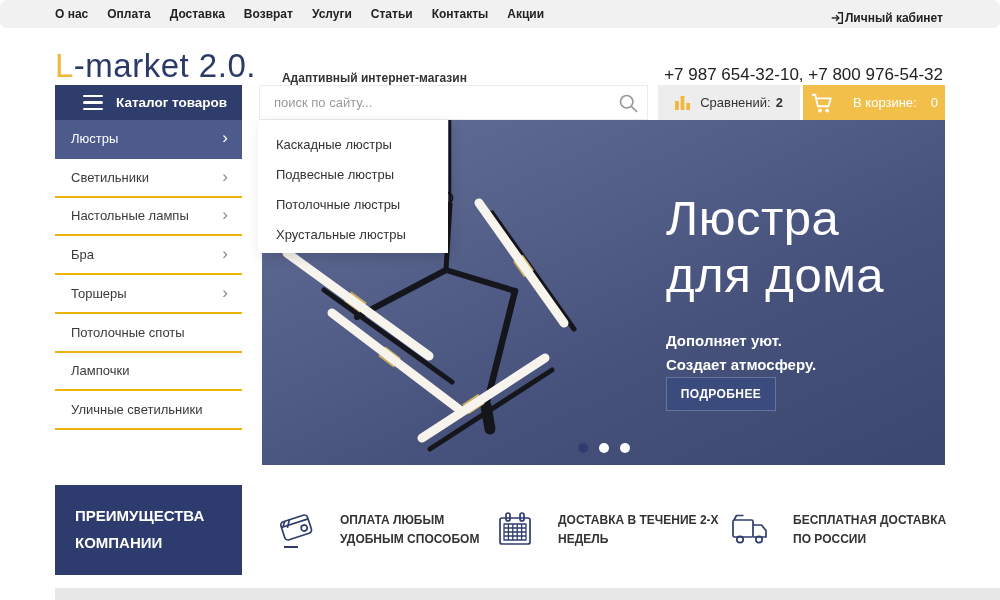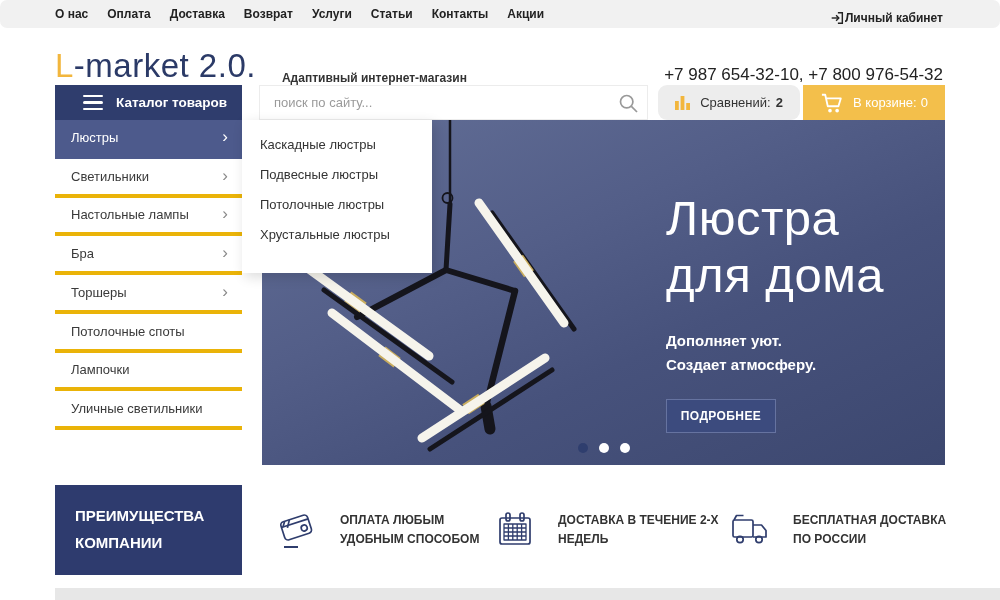--- a/index.html
+++ b/index.html
@@ -39,57 +39,57 @@
     display:flex; align-items:center; position:relative;
   }
   .search-box input {
     border:0; outline:0; width:100%; height:100%; padding:0 40px 0 14px;
     font-family:"Liberation Sans",sans-serif; font-size:13px; color:#0f172a; background:transparent;
   }
   .search-box input::placeholder { color:#9a9a9a; }
   .search-btn { position:absolute; right:8px; top:7px; width:21px; height:21px; cursor:pointer; }
   .compare {
     width:142px; height:35px; margin-left:10px; background:#ededed; display:flex; flex:none;
-    align-items:center; justify-content:center; gap:9px; font-size:13px; color:#333; cursor:pointer;border-radius:9px;
+    align-items:center; justify-content:center; gap:9px; font-size:13px; color:#333; cursor:pointer;
   }
   .compare b { font-weight:bold; }
   .cart {
     width:142px; height:35px; margin-left:3px; background:#f3bf4b; color:#fff; flex:none;
-    display:flex; align-items:center; justify-content:center; gap:9px; font-size:13px; cursor:pointer;
+    display:flex; align-items:center; justify-content:center; gap:19px; font-size:13px; cursor:pointer;
   }
 
   
   .sidebar { position:absolute; left:55px; top:120px; width:187px; background:#fff; }
   .side-item {
     height:38.75px; display:flex; align-items:center; justify-content:space-between;
-    padding:0 14px 0 16px; font-size:13px; color:#3a3a3a; border-bottom:4px solid #eab308;
+    padding:0 14px 0 16px; font-size:13px; color:#3a3a3a; border-bottom:2px solid #eab308;
     cursor:pointer; background:#fff;
   }
   .side-item .chev { color:#8a8a8a; font-size:17px; line-height:1; margin-top:-2px; }
   .side-item.active { background:#4d5a8c; color:#fff; border-bottom-color:#4d5a8c; }
   .side-item.active .chev { color:#fff; }
 
   
   .dropdown {
-    position:absolute; left:242px; top:120px; width:190px; background:#fff; z-index:20;
-    padding:9px 0 24px; box-shadow:3px 4px 12px rgba(0,0,0,.14);
+    position:absolute; left:258px; top:120px; width:190px; background:#fff; z-index:20;
+    padding:9px 0 4px; box-shadow:3px 4px 12px rgba(0,0,0,.14);
   }
   .drop-item { padding:7.5px 18px; font-size:13px; color:#333; cursor:pointer; }
 
   
   .banner {
     position:absolute; left:262px; top:120px; width:683px; height:345px; overflow:hidden;
     background:linear-gradient(155deg,#636f97 0%, #535e88 38%, #47527c 62%, #3c476f 100%);
   }
   .chandelier { position:absolute; left:0; top:0; }
   .hero { position:absolute; left:404px; top:70px; color:#fff; }
   .hero-title { font-size:49px; line-height:1.17; font-weight:500; letter-spacing:.5px; }
   .hero-sub { margin-top:24px; font-size:15px; font-weight:bold; line-height:1.6; }
   .hero-btn {
-    margin-top:22px; width:110px; height:34px; background:#3c4b7e; border:1px solid #6673a0;
+    width:110px; height:34px; background:#3c4b7e; border:1px solid #6673a0;
     color:#fff; font-family:"Liberation Sans",sans-serif; font-size:12px; font-weight:bold;
     letter-spacing:.4px; cursor:pointer;
   }
   .dots { position:absolute; left:50%; transform:translateX(-50%); bottom:12px; display:flex; gap:11px; }
   .dot { width:10px; height:10px; border-radius:50%; background:#fff; cursor:pointer; }
   .dot.active { background:#2f3e6e; }
 
   
   .advantages { position:absolute; left:55px; top:485px; width:890px; height:90px;padding-left:7px; }
   .adv-title {

